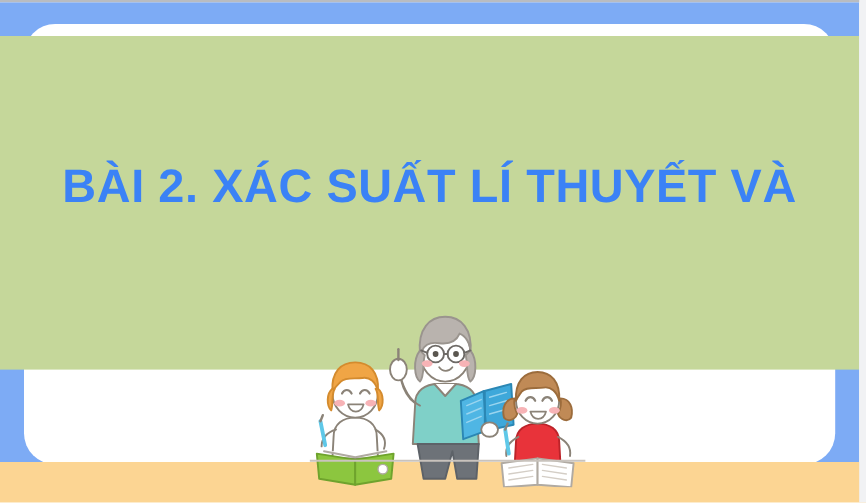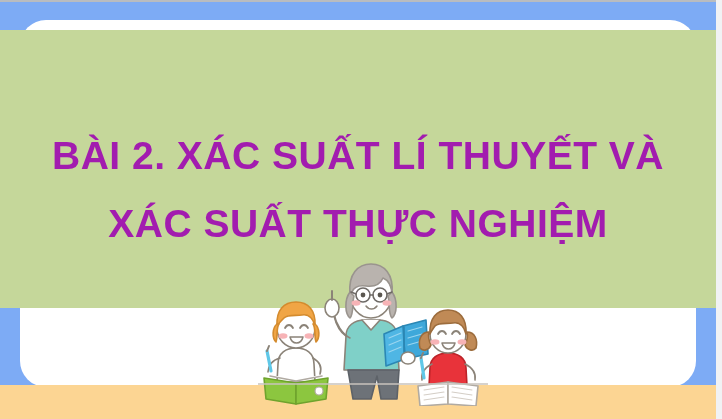--- a/index.html
+++ b/index.html
@@ -68,21 +68,21 @@
     text-align: center;
     z-index: 5;
   }
   .title-line {
     display: block;
     font-family: "Liberation Sans", sans-serif;
     font-weight: bold;
     font-size: 39px;
     letter-spacing: 0.5px;
     line-height: 68px;
-    color: #a21caf;
+    color: #3b82f6;
     white-space: nowrap;
   }
   
   .illustration {
     position: absolute;
     left: 258px;
     top: 258px;
     width: 230px;
     height: 148px;
     z-index: 6;
@@ -94,21 +94,20 @@
 
 <div id="slide">
 
   <div class="top-edge-line"></div>
   <div class="blue-backdrop"></div>
   <div class="white-card"></div>
   <div class="green-band"></div>
 
   <div class="title-block">
     <span class="title-line">BÀI 2. XÁC SUẤT LÍ THUYẾT VÀ</span>
-    <span class="title-line">XÁC SUẤT THỰC NGHIỆM</span>
   </div>
 
   <div class="illustration">
     <svg width="230" height="148" viewBox="0 0 230 148" xmlns="http://www.w3.org/2000/svg">
       <g fill="none" stroke="#8b8378" stroke-width="1.6" stroke-linecap="round" stroke-linejoin="round">
 
         <path d="M88 78 C88 68 96 62 107 62 L120 62 C131 62 139 68 139 78 L141 112 L86 112 Z" fill="#7fd0c8"></path>
 
         <path d="M104 62 L113 72 L122 62" fill="#ffffff"></path>
 

